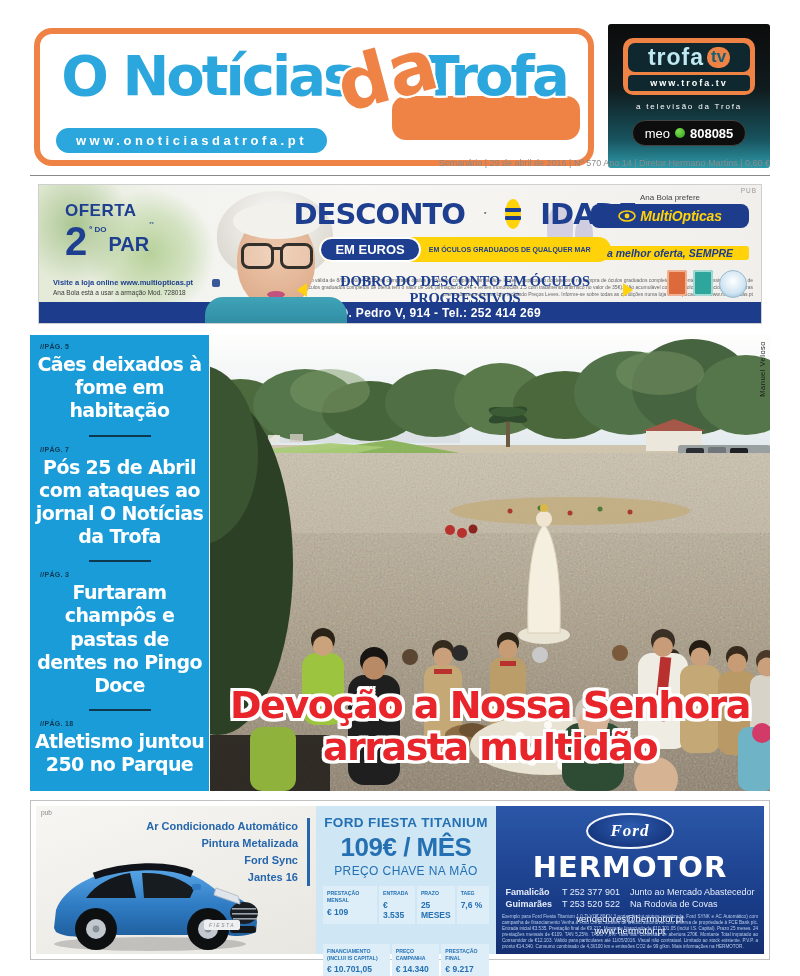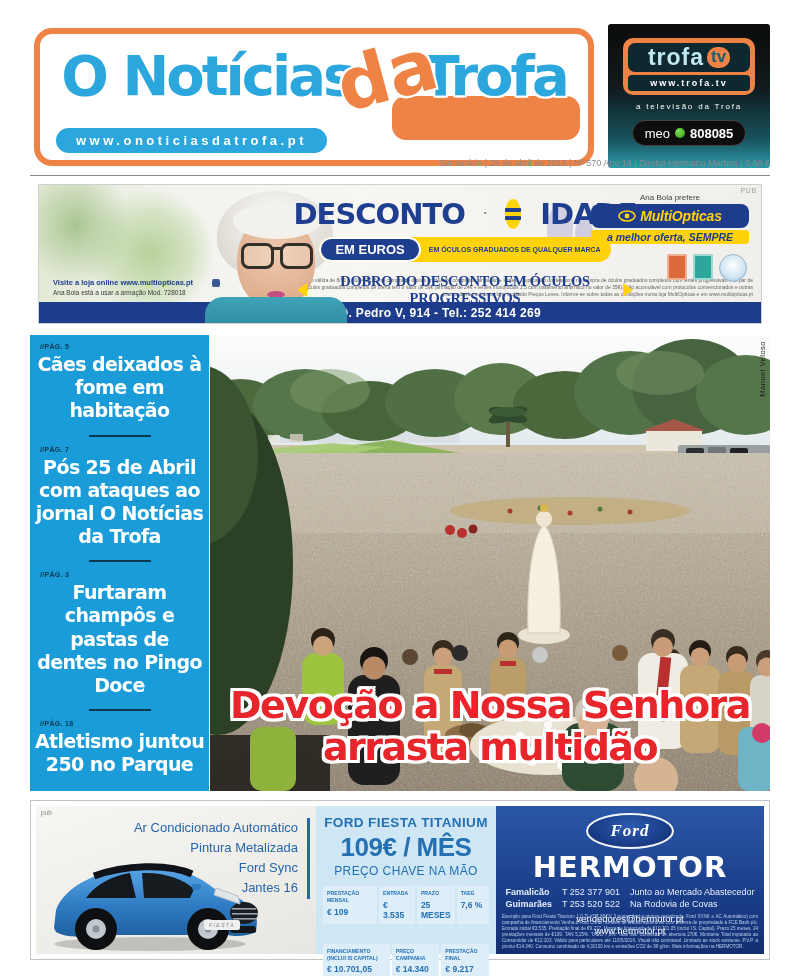--- a/index.html
+++ b/index.html
@@ -90,21 +90,21 @@
             border-right:10px solid #ffd20a;}
   .mo-tri-r{width:0;height:0;border-top:7px solid transparent;border-bottom:7px solid transparent;
             border-left:10px solid #ffd20a;}
   .mo-dobro{font-size:14.5px;font-weight:900;color:#1e3f8f;letter-spacing:-.2px;}
   .mo-right{position:absolute;right:12px;top:8px;width:158px;text-align:center;z-index:3;}
   .mo-prefere{font-size:8px;color:#444;margin-bottom:2px;}
   .mo-logo{display:flex;align-items:center;justify-content:center;gap:4px;background:#1e3c8c;
            border-radius:8px;padding:4px 6px;}
   .mo-logo-text{color:#ffd20a;font-style:italic;font-weight:900;font-size:14px;letter-spacing:-.2px;}
   .mo-logo-tag{background:#ffd20a;color:#1e3c8c;font-style:italic;font-weight:bold;font-size:10.5px;
-               border-radius:3px;margin-top:2px;padding:1px 0;}
+               border-radius:3px;margin-top:18px;padding:1px 0;}
   .mo-badges{display:flex;justify-content:flex-end;gap:6px;margin-top:10px;padding-right:2px;}
   .badge-o{width:20px;height:26px;background:#dd6a3a;border-radius:3px;box-shadow:inset 0 0 0 2px #f0b193;}
   .badge-g{width:20px;height:26px;background:#2fa69b;border-radius:3px;box-shadow:inset 0 0 0 2px #9fd9d2;}
   .badge-c{width:26px;height:26px;border-radius:50%;border:1px solid #9ab8cc;
            background:radial-gradient(circle at 50% 40%,#ffffff,#cfe4f2 60%,#7fb3d8);}
   .mo-fine{position:absolute;right:8px;bottom:25px;width:470px;font-size:5px;line-height:1.4;color:#666;
            text-align:right;}
   .mo-visit{position:absolute;left:14px;bottom:27px;width:240px;color:#1e3f8f;z-index:3;}
   .mo-visit-l1{font-size:7.5px;font-weight:bold;display:flex;align-items:center;gap:19px;}
   .fb{width:8px;height:8px;background:#3b5998;border-radius:2px;display:inline-block;}
@@ -130,21 +130,21 @@
                 font-size:7.5px;color:#1b1b1b;letter-spacing:.5px;z-index:3;}
 
   
   .ford-ad{position:absolute;left:30px;top:800px;width:740px;height:160px;border:1px solid #c2c2c2;
            background:#fff;box-sizing:border-box;}
   .fa-left{position:absolute;left:5px;top:5px;width:280px;height:148px;overflow:hidden;
            background:linear-gradient(160deg,#f7f6f3,#e8e6e0);}
   .fa-pub{position:absolute;top:3px;left:5px;font-size:6.5px;color:#888;}
   .fa-features{position:absolute;right:6px;top:12px;text-align:right;padding-right:9px;
                border-right:3px solid #2566ad;}
-  .fa-feat{font-size:13px;font-weight:normal;color:#2566ad;line-height:1.55;}
+  .fa-feat{font-size:11px;font-weight:bold;color:#2566ad;line-height:1.55;}
   .fa-car{position:absolute;left:-4px;bottom:0;}
   .fa-plate{position:absolute;left:168px;bottom:24px;width:36px;height:10px;background:#eef0f2;
             border-radius:2px;font-size:5px;color:#8a8a8a;display:flex;align-items:center;
             justify-content:center;font-style:italic;letter-spacing:1.5px;z-index:2;}
   .fa-mid{position:absolute;left:285px;top:5px;width:180px;height:148px;background:#cfe7f4;
           box-sizing:border-box;padding:9px 7px 0;text-align:center;color:#2470b3;}
   .fm-model{font-size:13.5px;letter-spacing:.4px;font-weight:600;}
   .fm-model b{font-weight:900;}
   .fm-price{font-size:26px;font-weight:900;letter-spacing:-.5px;margin-top:2px;}
   .fm-sub{font-size:12px;font-weight:400;letter-spacing:.4px;margin-top:1px;}
@@ -206,20 +206,29 @@
   <div class="dateline">Semanário | 29 de abril de 2016 | Nº 570 Ano 14 | Diretor Hermano Martins | 0,60 €</div>
   <div class="header-rule"></div>
 
   <div class="mo-ad">
     <div class="mo-plant1"></div>
     <div class="mo-plant2"></div>
     <div class="mo-vase"></div>
     <div class="mo-vase2"></div>
     <div class="mo-pub">PUB</div>
 
+    <div class="mo-offer">
+      <div class="mo-offer-l1">OFERTA</div>
+      <div class="mo-offer-row">
+        <span class="mo-offer-2">2</span>
+        <span class="mo-offer-odo">º DO</span>
+        <span class="mo-offer-par">PAR</span>
+        <span class="mo-sup">**</span>
+      </div>
+    </div>
 
     <div class="mo-woman">
       <div class="w-hair"></div>
       <div class="w-face"></div>
       <div class="w-fringe"></div>
       <div class="w-glasses">
         <div class="w-lens"></div>
           <div class="w-lens"></div>
           <div class="w-bridge"></div>
       </div>

